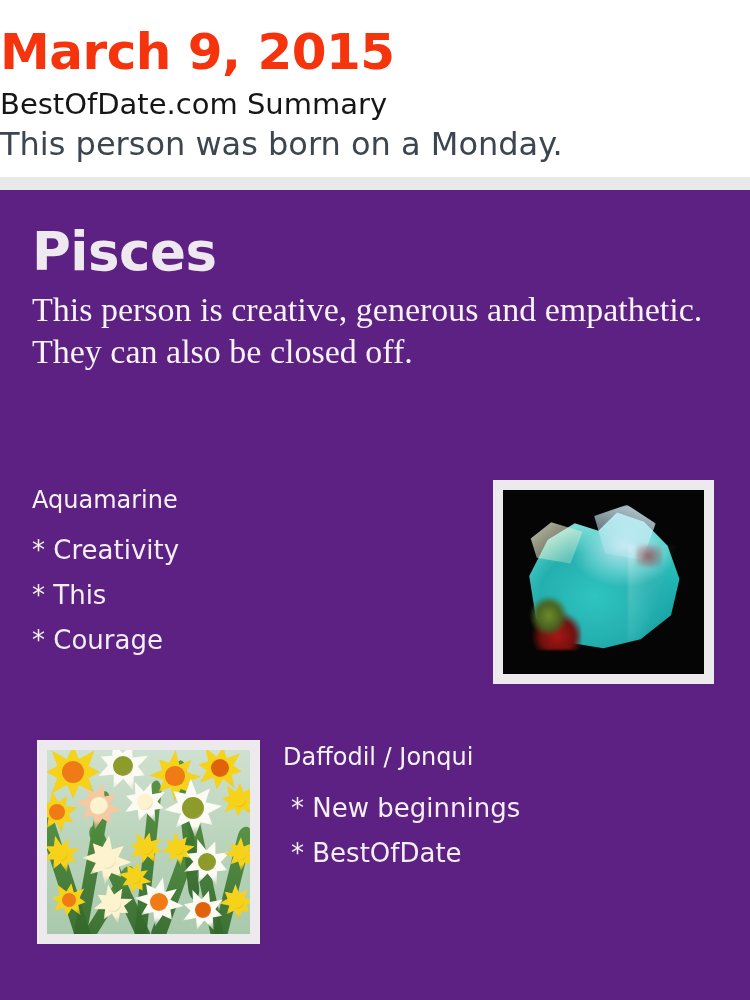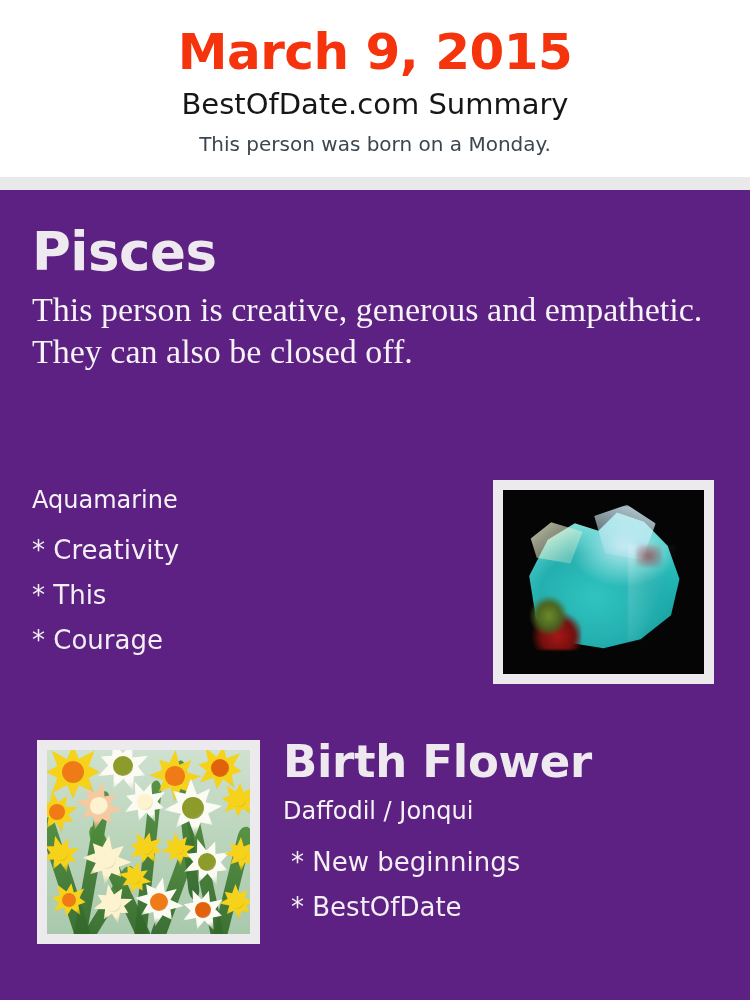--- a/index.html
+++ b/index.html
@@ -21,21 +21,20 @@
     height: 1000px;
   }
 
   
   .header {
     position: absolute;
     left: 0; top: 0;
     width: 750px;
     height: 177px;
     background: #ffffff;
-    text-align: center;
   }
   .date-title {
     position: absolute;
     left: 0; top: 22px;
     width: 750px;
     font-size: 50px;
     font-weight: bold;
     color: #F5330C;
     letter-spacing: -0.5px;
     line-height: 60px;
@@ -48,21 +47,21 @@
     font-size: 29px;
     font-weight: normal;
     color: #161616;
     line-height: 36px;
     white-space: nowrap;
   }
   .born-line {
     position: absolute;
     left: 0; top: 129px;
     width: 750px;
-    font-size: 20px;
+    font-size: 32px;
     font-weight: normal;
     color: #3B4650;
     line-height: 30px;
     white-space: nowrap;
   }
 
   .divider {
     position: absolute;
     left: 0; top: 177px;
     width: 750px;
@@ -263,21 +262,20 @@
     <div class="birthstone-block">
       <div class="section-sub">Aquamarine</div>
       <div class="traits">
         <div class="trait">* Creativity</div>
         <div class="trait">* This</div>
         <div class="trait">* Courage</div>
       </div>
     </div>
 
     <div class="flower-block">
-      <div class="section-heading">Birth Flower</div>
       <div class="section-sub">Daffodil / Jonqui</div>
       <div class="traits">
         <div class="trait">* New beginnings</div>
         <div class="trait">* BestOfDate</div>
       </div>
     </div>
 
   </div>
 
   <div class="photo-frame" id="stone-frame">

